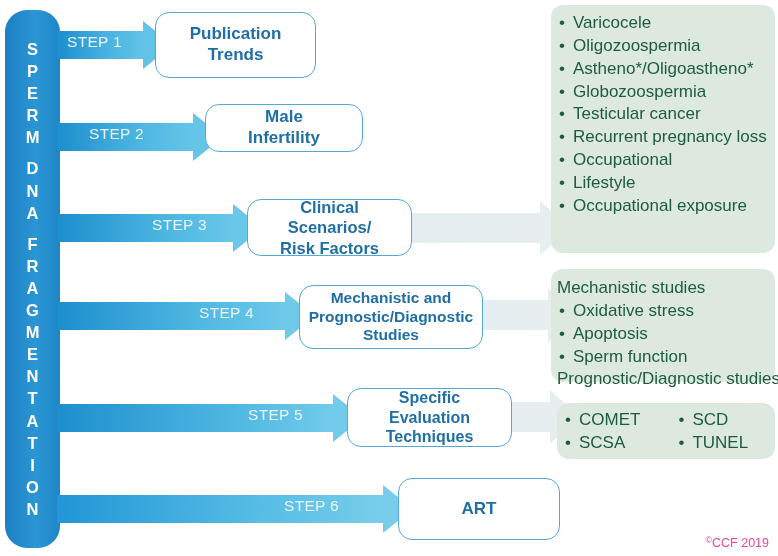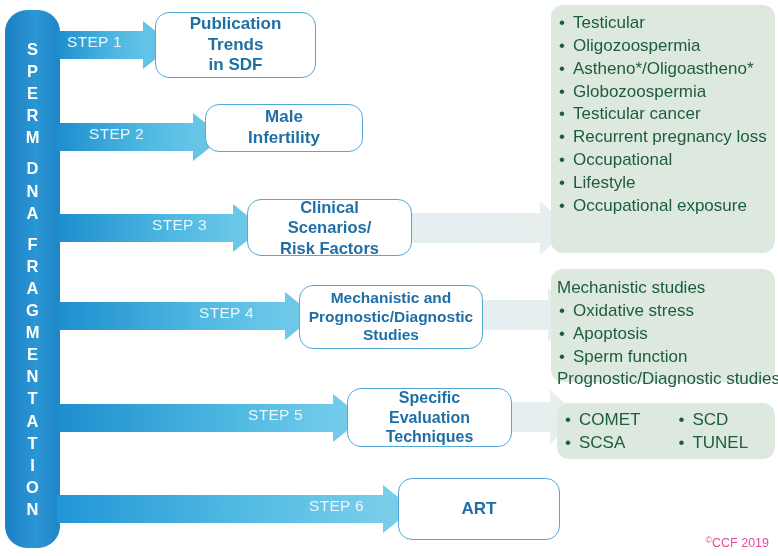--- a/index.html
+++ b/index.html
@@ -242,27 +242,26 @@
 
   <div class="arrow" style="left:57px; top:393px; width:306px; height:50px; z-index:3;">
     <div class="shaft" style="width:276px; background:linear-gradient(to right,#1d8ece 0%,#4fb8e2 64%,#72cbea 100%);"></div>
     <div class="head" style="left:276px; border-left:30px solid #72cbea;"></div>
     <div class="step-label" style="left:191px; top:13px;">STEP 5</div>
   </div>
 
   <div class="arrow" style="left:57px; top:484px; width:356px; height:50px; z-index:3;">
     <div class="shaft" style="width:326px; background:linear-gradient(to right,#2196d6 0%,#56bde4 62%,#78cdeb 100%);"></div>
     <div class="head" style="left:326px; border-left:30px solid #78cdeb;"></div>
-    <div class="step-label" style="left:252px; top:13px;">STEP 6</div>
+    <div class="step-label" style="left:227px; top:13px;">STEP 6</div>
   </div>
 
   <div class="wbox" style="left:155px; top:12px; width:161px; height:66px; font-size:17px;">
     <div>
       <div>Publication Trends</div>
-      <div>in SDF</div>
     </div>
   </div>
 
   <div class="wbox" style="left:205px; top:104px; width:158px; height:48px; font-size:17px;">
     <div>
       <div>Male</div>
       <div>Infertility</div>
     </div>
   </div>
 
@@ -289,21 +288,21 @@
   </div>
 
   <div class="wbox" style="left:398px; top:478px; width:162px; height:62px; font-size:17px;">
     <div>
       <div>ART</div>
     </div>
   </div>
 
   <div class="gpanel" style="left:551px; top:5px; width:224px; height:248px; padding:7px 8px 0 6px;">
     <ul>
-      <li>Testicular</li>
+      <li>Varicocele</li>
       <li>Oligozoospermia</li>
       <li>Astheno*/Oligoastheno*</li>
       <li>Globozoospermia</li>
       <li>Testicular cancer</li>
       <li>Recurrent pregnancy loss</li>
       <li>Occupational</li>
       <li>Lifestyle</li>
       <li>Occupational exposure</li>
     </ul>
   </div>

